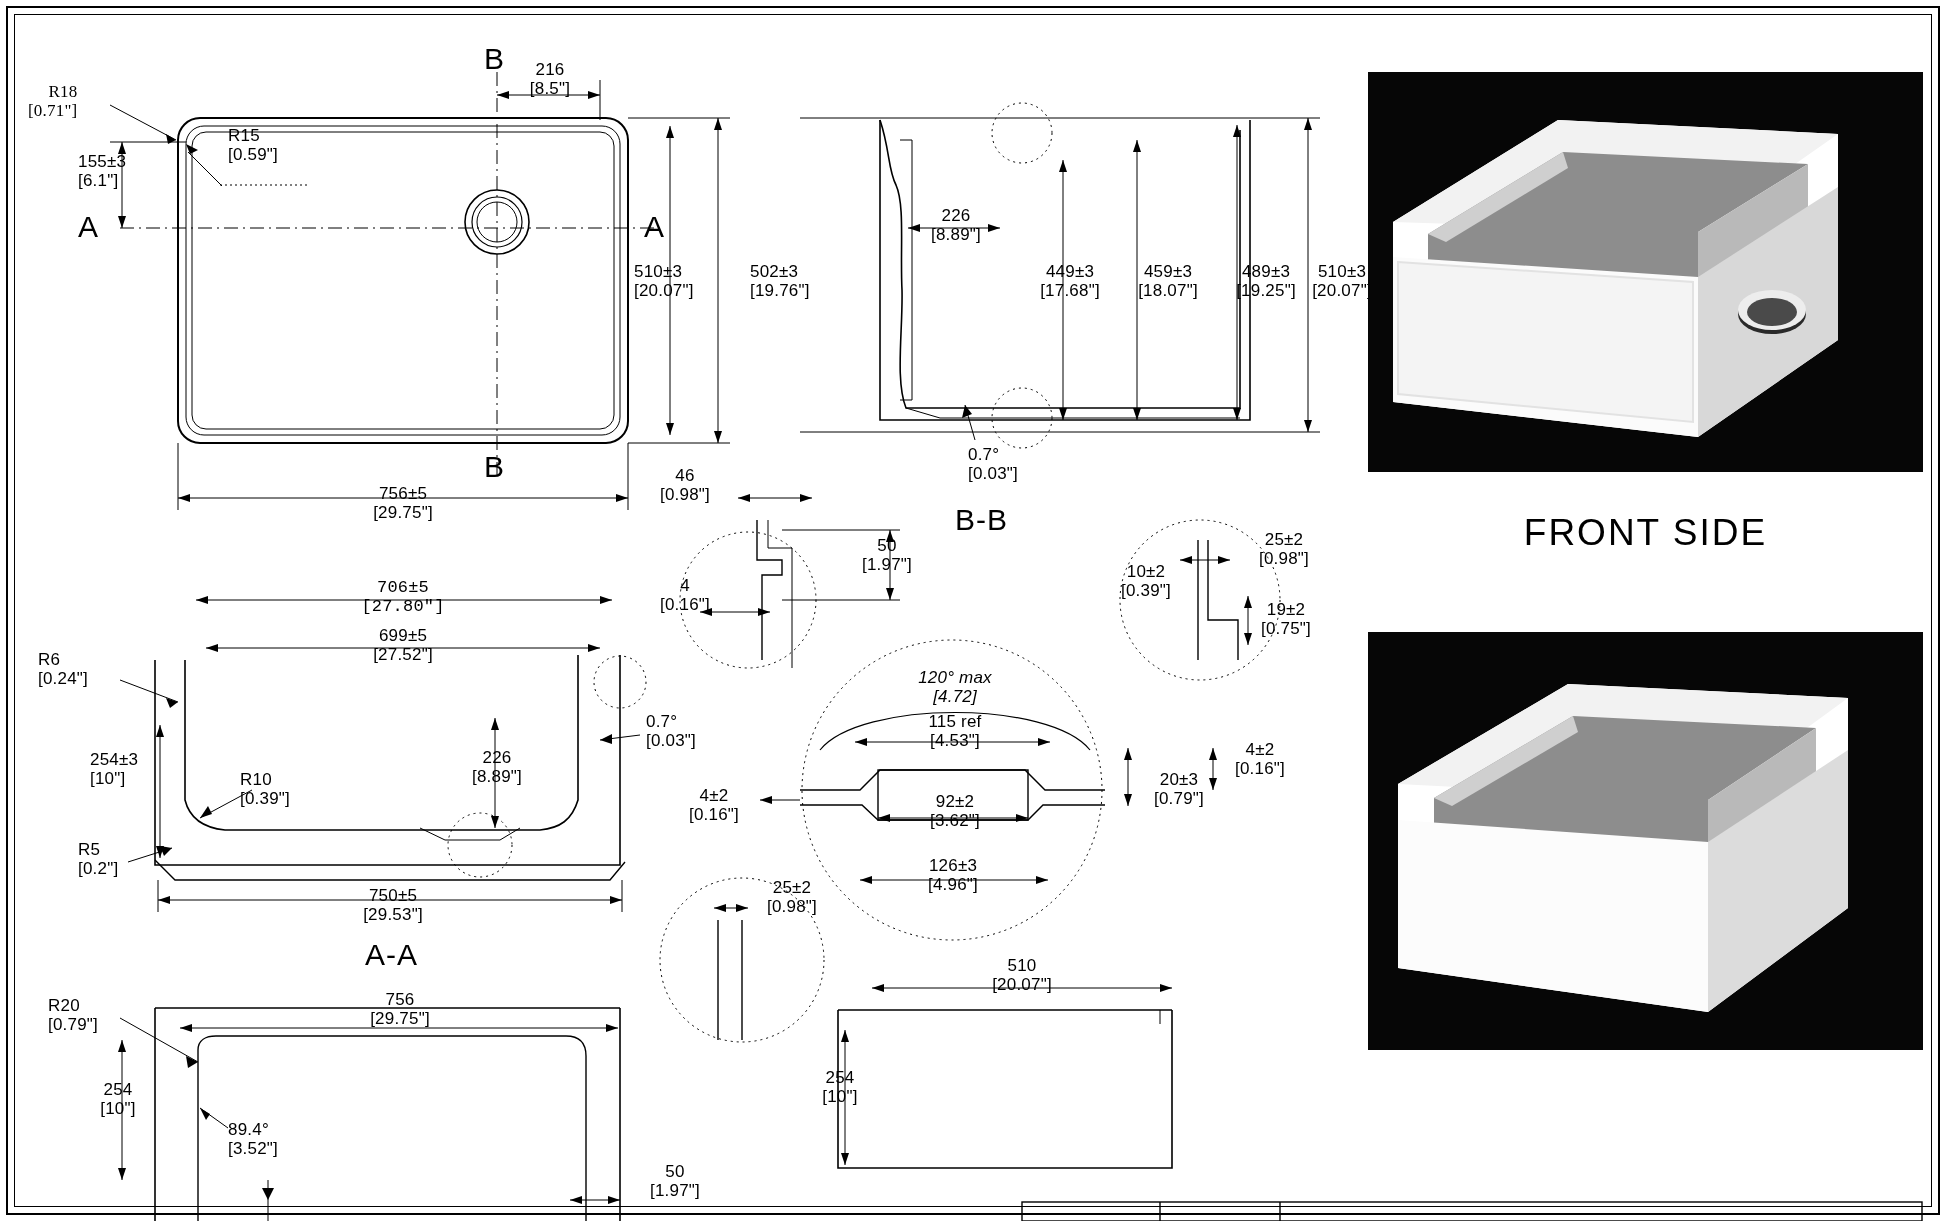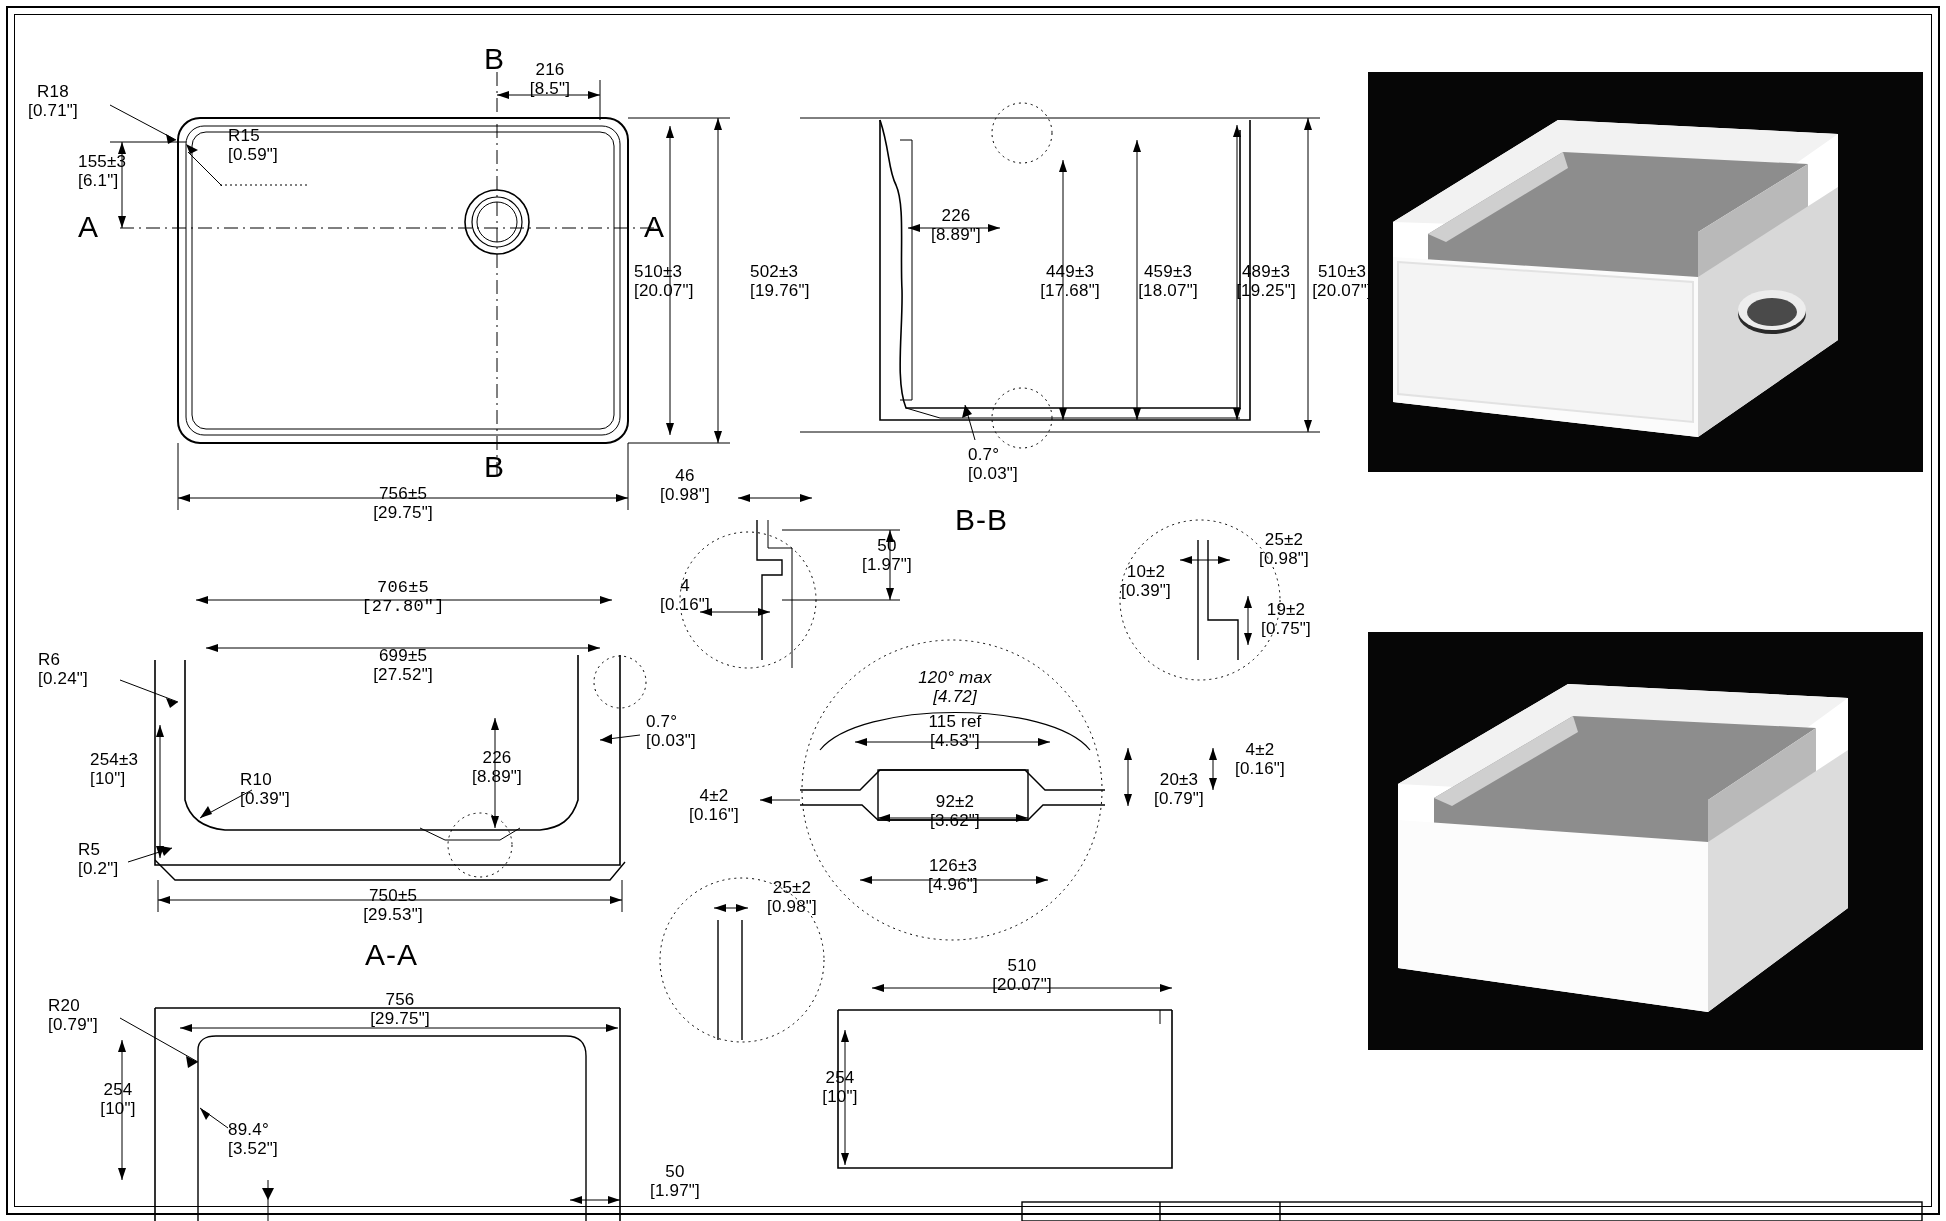--- a/index.html
+++ b/index.html
@@ -239,21 +239,21 @@
     <polygon points="620,1200 608,1196 608,1204" fill="#000"></polygon>
 
     <line x1="268" y1="1180" x2="268" y2="1221" stroke="#000" stroke-width="1"></line>
     <polygon points="268,1200 262,1188 274,1188" fill="#000"></polygon>
 
     <rect x="1022" y="1202" width="900" height="19" fill="none" stroke="#000" stroke-width="1.4"></rect>
     <line x1="1160" y1="1202" x2="1160" y2="1221" stroke="#000" stroke-width="1.4"></line>
     <line x1="1280" y1="1202" x2="1280" y2="1221" stroke="#000" stroke-width="1.4"></line>
   </svg>
 
-  <div class="dim" style="left:28px;top:82px;text-align:center;">
+  <div class="dim" style="left:28px;top:82px;text-align:right;font-family:Liberation Serif, serif;">
     <span>R18</span>
     <span class="l2">[0.71"]</span>
   </div>
   <div class="dim" style="left:228px;top:126px;text-align:left;">
     <span>R15</span>
     <span class="l2">[0.59"]</span>
   </div>
   <div class="dim" style="left:505px;top:60px;width:90px;">
     <span>216</span>
     <span class="l2">[8.5"]</span>
@@ -302,21 +302,21 @@
   <div class="dim" style="left:968px;top:445px;text-align:left;">
     <span>0.7°</span>
     <span class="l2">[0.03"]</span>
   </div>
   <div class="lbl big" style="left:955px;top:503px;">B-B</div>
 
   <div class="dim" style="left:348px;top:578px;width:110px;font-family:Liberation Mono, monospace;">
     <span>706±5</span>
     <span class="l2">[27.80"]</span>
   </div>
-  <div class="dim" style="left:348px;top:626px;width:110px;margin-top:20px;">
+  <div class="dim" style="left:348px;top:626px;width:110px;">
     <span>699±5</span>
     <span class="l2">[27.52"]</span>
   </div>
   <div class="dim" style="left:38px;top:650px;text-align:left;">
     <span>R6</span>
     <span class="l2">[0.24"]</span>
   </div>
   <div class="dim" style="left:90px;top:750px;text-align:left;">
     <span>254±3</span>
     <span class="l2">[10"]</span>
@@ -442,20 +442,21 @@
       <path d="M 60 162 L 195 80 L 200 96 L 78 170 Z" fill="#cfcfcf"></path>
       <path d="M 330 160 L 440 92 L 440 250 L 330 300 Z" fill="#b9b9b9"></path>
       <path d="M 25 185 L 330 205 L 330 365 L 25 330 Z" fill="#fbfbfb"></path>
       <path d="M 30 190 L 325 210 L 325 350 L 30 322 Z" fill="#f4f4f4" stroke="#e2e2e2" stroke-width="2"></path>
       <path d="M 330 205 L 470 115 L 470 268 L 330 365 Z" fill="#d8d8d8"></path>
       <ellipse cx="404" cy="242" rx="34" ry="20" fill="#2a2a2a"></ellipse>
       <ellipse cx="404" cy="238" rx="34" ry="20" fill="#ededed"></ellipse>
       <ellipse cx="404" cy="240" rx="25" ry="14" fill="#4a4a4a"></ellipse>
     </svg>
   </div>
+  <div class="render-cap" style="left:1368px;top:512px;width:555px;">FRONT  SIDE</div>
 
   <div class="render" style="left:1368px;top:632px;width:555px;height:418px;">
     <svg width="555" height="418" viewBox="0 0 555 418">
       <path d="M 30 250 L 30 152 L 200 52 L 480 66 L 480 276 L 340 380 L 30 336 Z" fill="#ffffff"></path>
       <path d="M 30 152 L 200 52 L 480 66 L 340 168 Z" fill="#f2f2f2"></path>
       <path d="M 66 166 L 205 84 L 448 96 L 340 168 L 340 272 L 66 246 Z" fill="#8d8d8d"></path>
       <path d="M 66 166 L 205 84 L 210 100 L 84 174 Z" fill="#cfcfcf"></path>
       <path d="M 340 168 L 448 96 L 448 258 L 340 312 Z" fill="#b9b9b9"></path>
       <path d="M 30 188 L 340 210 L 340 380 L 30 336 Z" fill="#fcfcfc"></path>
       <path d="M 340 210 L 480 118 L 480 276 L 340 380 Z" fill="#dcdcdc"></path>

